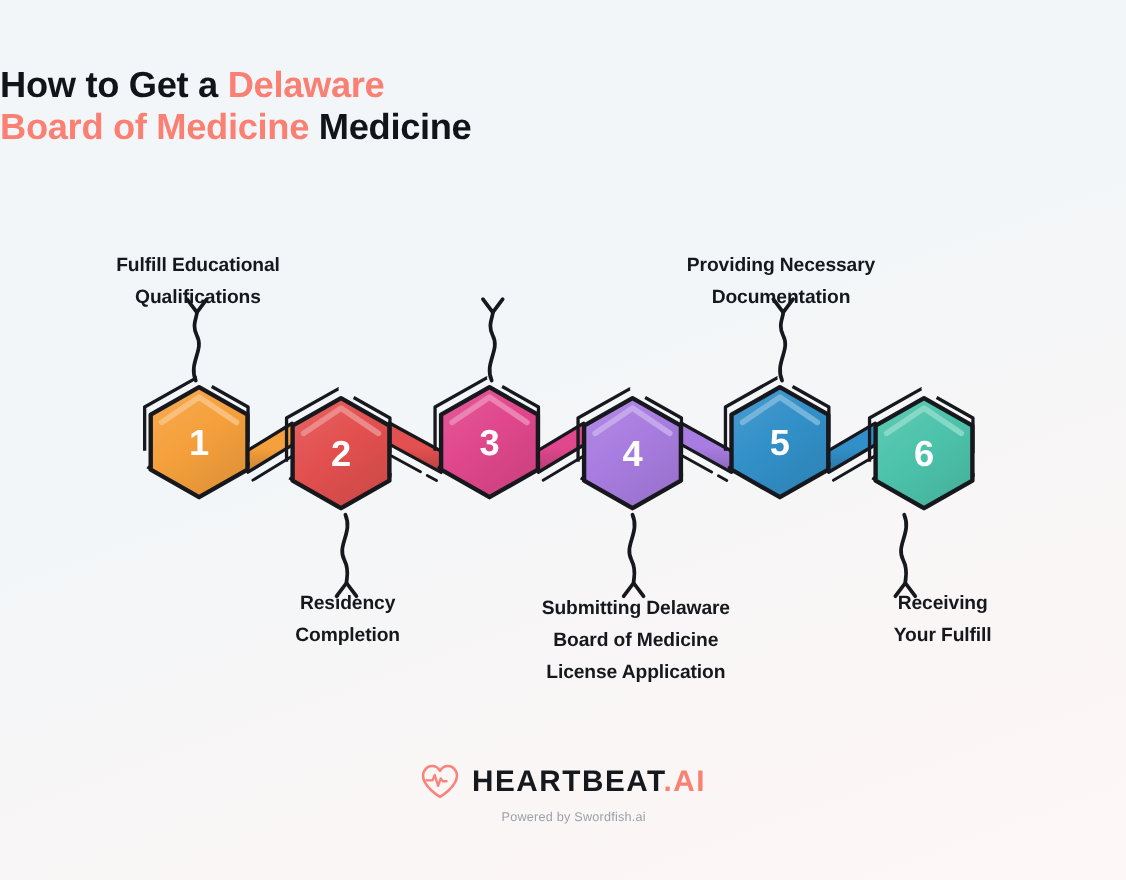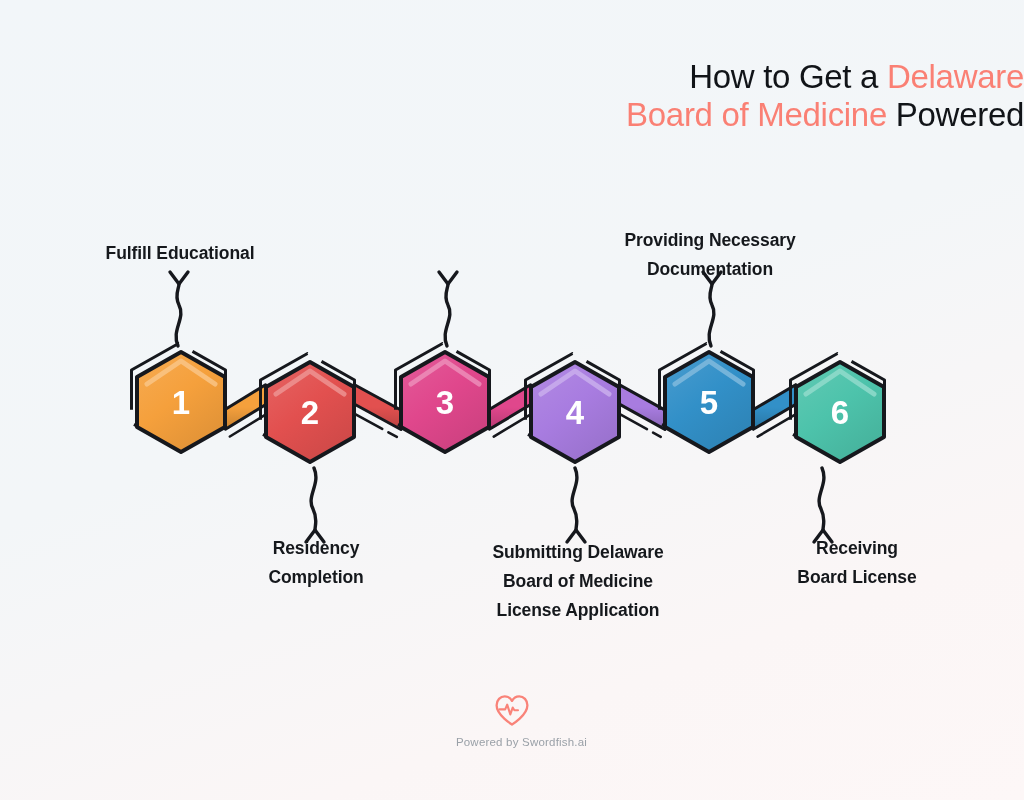--- a/index.html
+++ b/index.html
@@ -18,24 +18,24 @@
     position: absolute;
     inset: 0;
   }
 
   
   .title-block {
     position: absolute;
     top: 58px;
     left: 0;
     width: 1024px;
-    text-align: right;
+    text-align: left;
     line-height: 1.16;
     font-size: 33px;
-    font-weight: normal;
+    font-weight: bold;
     letter-spacing: -0.3px;
     color: #111418;
   }
   .title-accent { color: #fa8074; }
 
   
   #flow {
     position: absolute;
     left: 0;
     top: 180px;
@@ -46,21 +46,21 @@
   
   .step-label {
     position: absolute;
     text-align: center;
     font-size: 17.5px;
     font-weight: bold;
     color: #15181c;
     line-height: 1.66;
     letter-spacing: -0.1px;
   }
-  .lbl-top-1 { left: 60px;  top: 239px; width: 240px; }
+  .lbl-top-1 { left: 60px;  top: 226px; width: 240px; }
   .lbl-top-2 { left: 330px; top: 226px; width: 234px; }
   .lbl-top-3 { left: 590px; top: 226px; width: 240px; }
   .lbl-bot-1 { left: 196px; top: 534px; width: 240px; }
   .lbl-bot-2 { left: 456px; top: 538px; width: 244px; }
   .lbl-bot-3 { left: 752px; top: 534px; width: 210px; text-align: center; }
 
   
   .footer {
     position: absolute;
     left: 0;
@@ -92,21 +92,21 @@
 </head>
 <body>
 
 <div id="canvas">
 
   <div class="title-block">
     <div>
       <span>How to Get a </span><span class="title-accent">Delaware</span>
     </div>
     <div>
-      <span class="title-accent">Board of Medicine</span><span> Powered</span>
+      <span class="title-accent">Board of Medicine</span><span> Medicine</span>
     </div>
   </div>
 
   <svg id="flow" viewBox="0 0 1024 460">
     <defs>
 
       <g id="grad-holder"></g>
     <linearGradient id="cg0" x1="0" y1="0" x2="0" y2="1">
           <stop offset="0" stop-color="#f5a03c"></stop>
           <stop offset="0.5" stop-color="#f5a03c"></stop>
@@ -227,43 +227,45 @@
         <path d="M567,362 L576,350 L585,362" fill="none" stroke="#16181d" stroke-width="3.4" stroke-linecap="round" stroke-linejoin="round"></path>
         <path d="M822,288
              C829,304.12 814,315.9 821,328.92
              C826,338.84 823,345.04 823,350" fill="none" stroke="#16181d" stroke-width="3.4" stroke-linecap="round"></path>
         <path d="M814,362 L823,350 L832,362" fill="none" stroke="#16181d" stroke-width="3.4" stroke-linecap="round" stroke-linejoin="round"></path>
       </g>
   </svg>
 
   <div class="step-label lbl-top-1">
     <div>Fulfill Educational</div>
+    <div>Qualifications</div>
   </div>
   <div class="step-label lbl-bot-1">
     <div>Residency</div>
     <div>Completion</div>
   </div>
 
   <div class="step-label lbl-top-3">
     <div>Providing Necessary</div>
     <div>Documentation</div>
   </div>
   <div class="step-label lbl-bot-2">
     <div>Submitting Delaware</div>
     <div>Board of Medicine</div>
     <div>License Application</div>
   </div>
   <div class="step-label lbl-bot-3">
     <div>Receiving</div>
-    <div>Board License</div>
+    <div>Your Fulfill</div>
   </div>
 
   <div class="footer">
     <div class="logo-row">
       <svg width="36" height="33" viewBox="0 0 36 33">
         <path d="M18 30.5 C18 30.5 2.6 21.3 2.6 11.3 C2.6 6.1 6.3 2.4 10.8 2.4 C13.9 2.4 16.6 4.2 18 6.9 C19.4 4.2 22.1 2.4 25.2 2.4 C29.7 2.4 33.4 6.1 33.4 11.3 C33.4 21.3 18 30.5 18 30.5 Z" fill="none" stroke="#f98379" stroke-width="2.3" stroke-linejoin="round"></path>
         <path d="M5.5 15.4 H11.2 L13.2 10.6 L16.3 20.4 L18.7 13.6 L20.4 16.2 L24 16.2" fill="none" stroke="#f98379" stroke-width="2.1" stroke-linecap="round" stroke-linejoin="round"></path>
       </svg>
+      <div class="logo-text"><span>HEARTBEAT</span><span class="ai">.</span><span class="ai">AI</span></div>
     </div>
     <div class="tagline">Powered by Swordfish.ai</div>
   </div>
 
 </div>
 
 </body></html>

